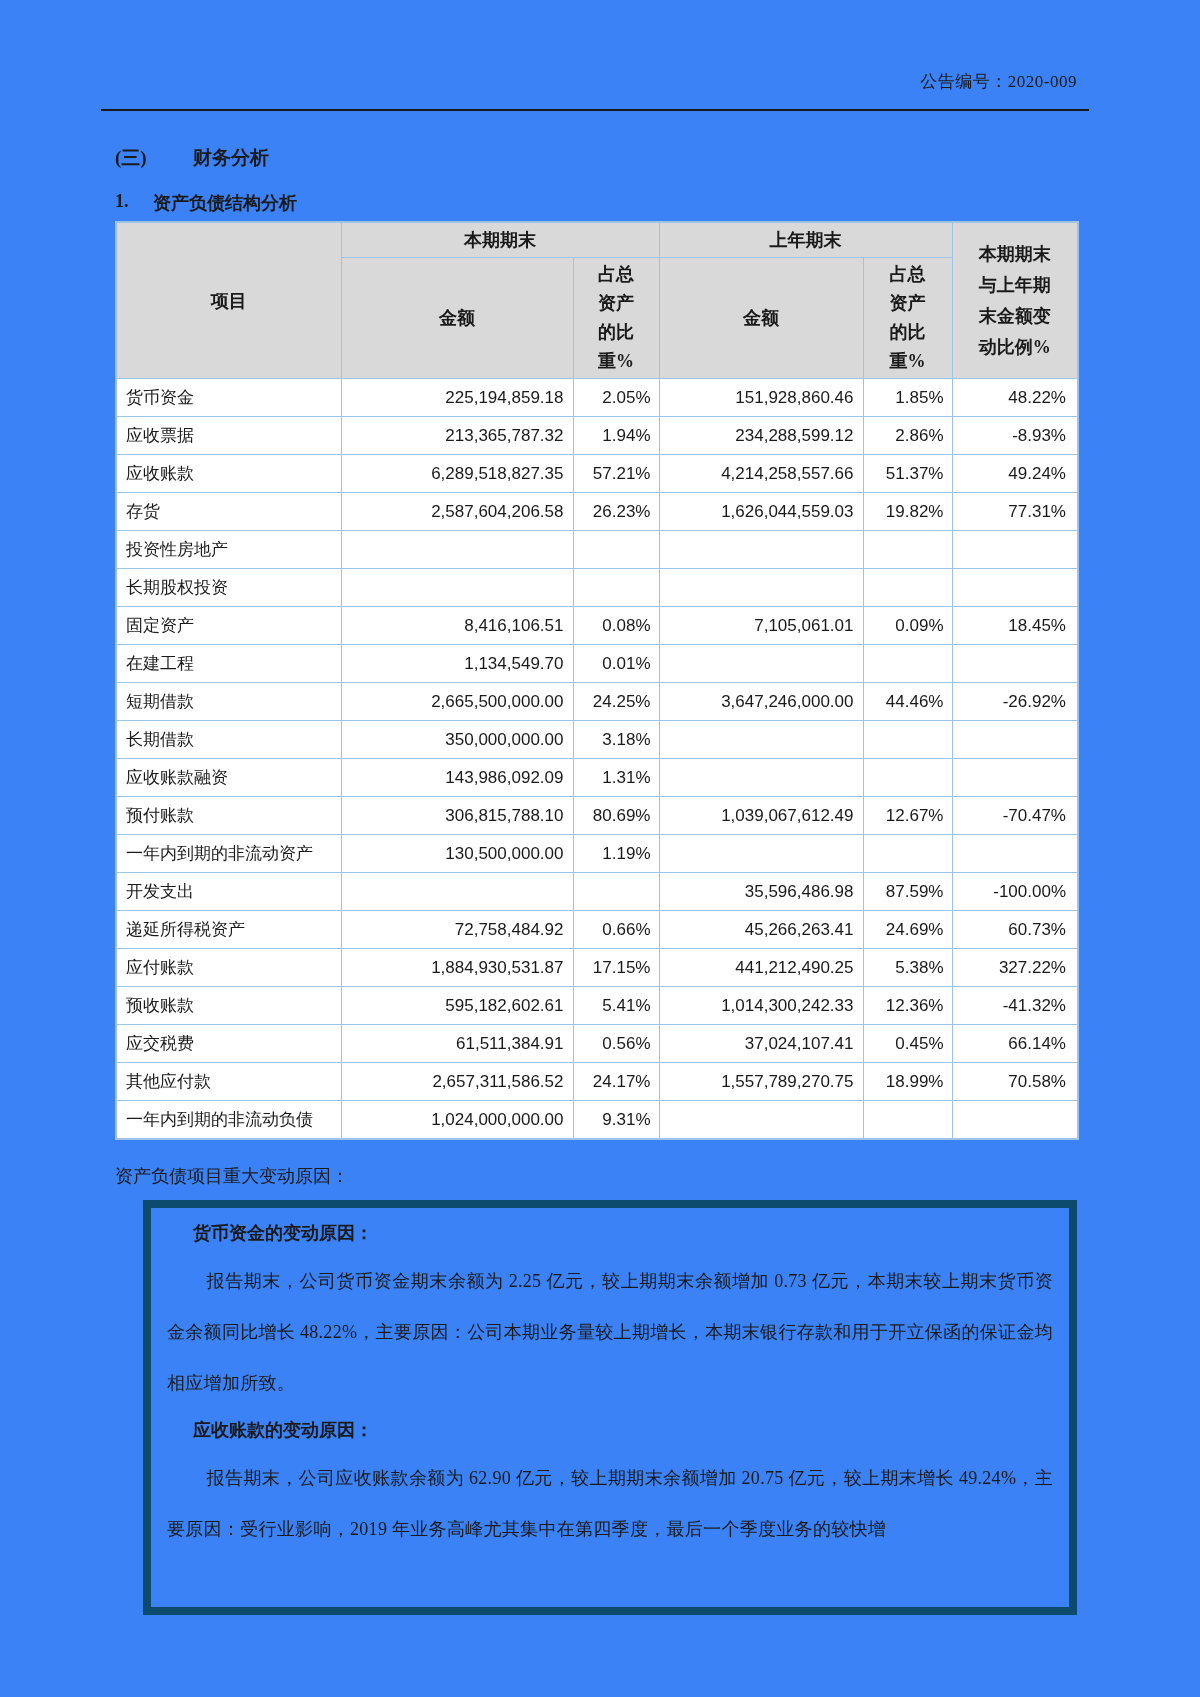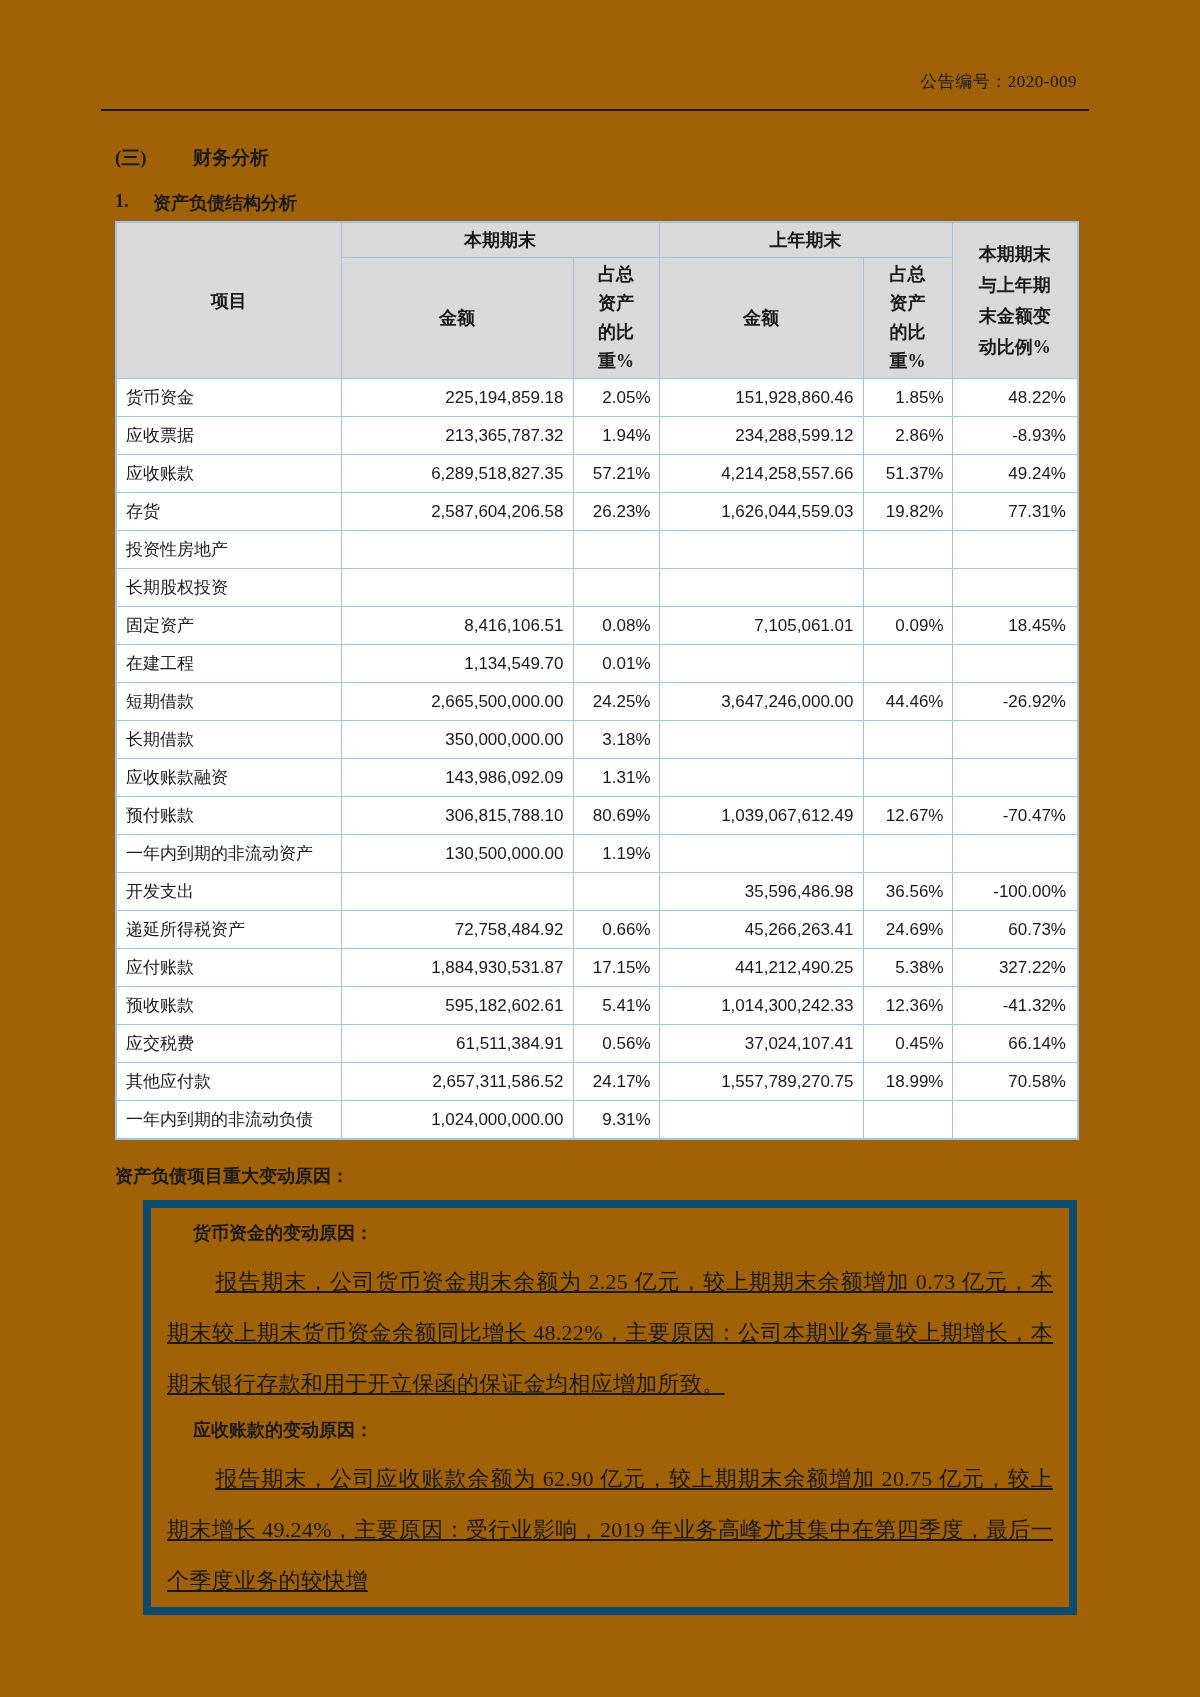--- a/index.html
+++ b/index.html
@@ -1,20 +1,20 @@
 <!DOCTYPE html>
 <html lang="zh"><head>
 <meta charset="utf-8">
 <style>
   html,body{margin:0;padding:0;background:#e8e8e8;}
   .page{
     position:relative;
     width:1200px;height:1697px;
     margin:0 auto;
-    background:#a16207;
+    background:#3b82f6;
     box-sizing:border-box;
     padding:70px 123px 0 115px;
     font-family:"Liberation Serif","DejaVu Serif",serif;
     color:#1a1a1a;
     overflow:hidden;
   }
   
   .doc-number{
     text-align:right;
     font-size:17px;
@@ -80,45 +80,44 @@
     font-family:"Liberation Sans","DejaVu Sans",sans-serif;
     font-size:16px;
   }
   td.num{padding-right:9px;}
   td.pct{padding-right:8px;}
   td.chg{padding-right:11px;}
   
   .analysis-heading{
     margin-top:24px;
     font-size:18px;
-    font-weight:bold;
+    font-weight:normal;
   }
   .analysis-box{
     margin-top:12px;
     border:8px solid #0c4a6e;
     height:415px;
     box-sizing:border-box;
     padding:4px 16px 0 14px;
     overflow:hidden;
     margin-left:28px;
   }
   .analysis-sub{
     margin:8px 0 0 28px;
     font-size:18px;
     font-weight:bold;
     line-height:26px;
   }
   .analysis-par{
     margin:10px 0 0 2px;
-    font-size:22px;
+    font-size:18px;
     line-height:51px;
     text-align:justify;
     text-indent:2.2em;
     letter-spacing:.3px;
-    text-decoration:underline;
   }
   .page-number{
     margin-top:28px;
     text-align:center;
     font-size:15px;
     font-family:"Liberation Sans","DejaVu Sans",sans-serif;
   }
 </style>
 </head>
 <body>
@@ -271,21 +270,21 @@
           <td class="pct">1.19%</td>
           <td class="num"></td>
           <td class="pct"></td>
           <td class="chg"></td>
         </tr>
         <tr>
           <td class="label">开发支出</td>
           <td class="num"></td>
           <td class="pct"></td>
           <td class="num">35,596,486.98</td>
-          <td class="pct">36.56%</td>
+          <td class="pct">87.59%</td>
           <td class="chg">-100.00%</td>
         </tr>
         <tr>
           <td class="label">递延所得税资产</td>
           <td class="num">72,758,484.92</td>
           <td class="pct">0.66%</td>
           <td class="num">45,266,263.41</td>
           <td class="pct">24.69%</td>
           <td class="chg">60.73%</td>
         </tr>

